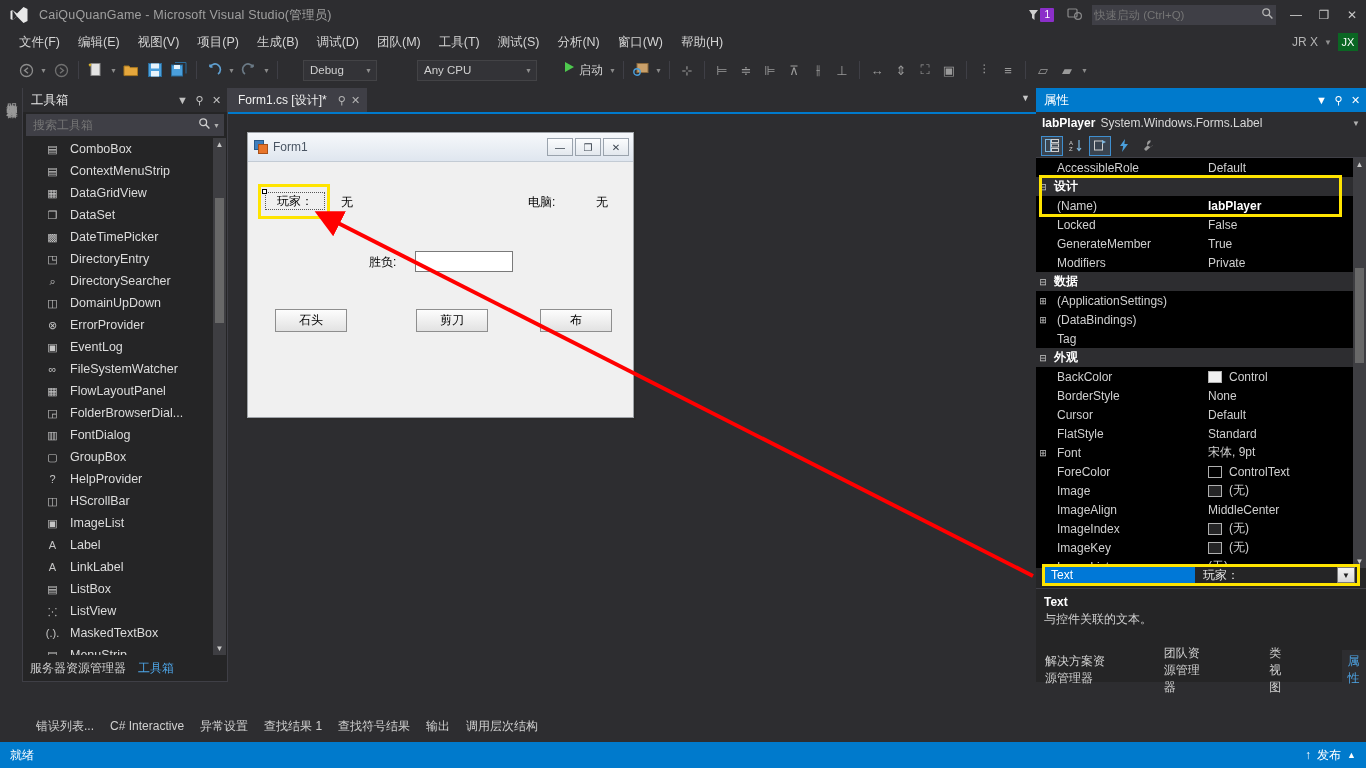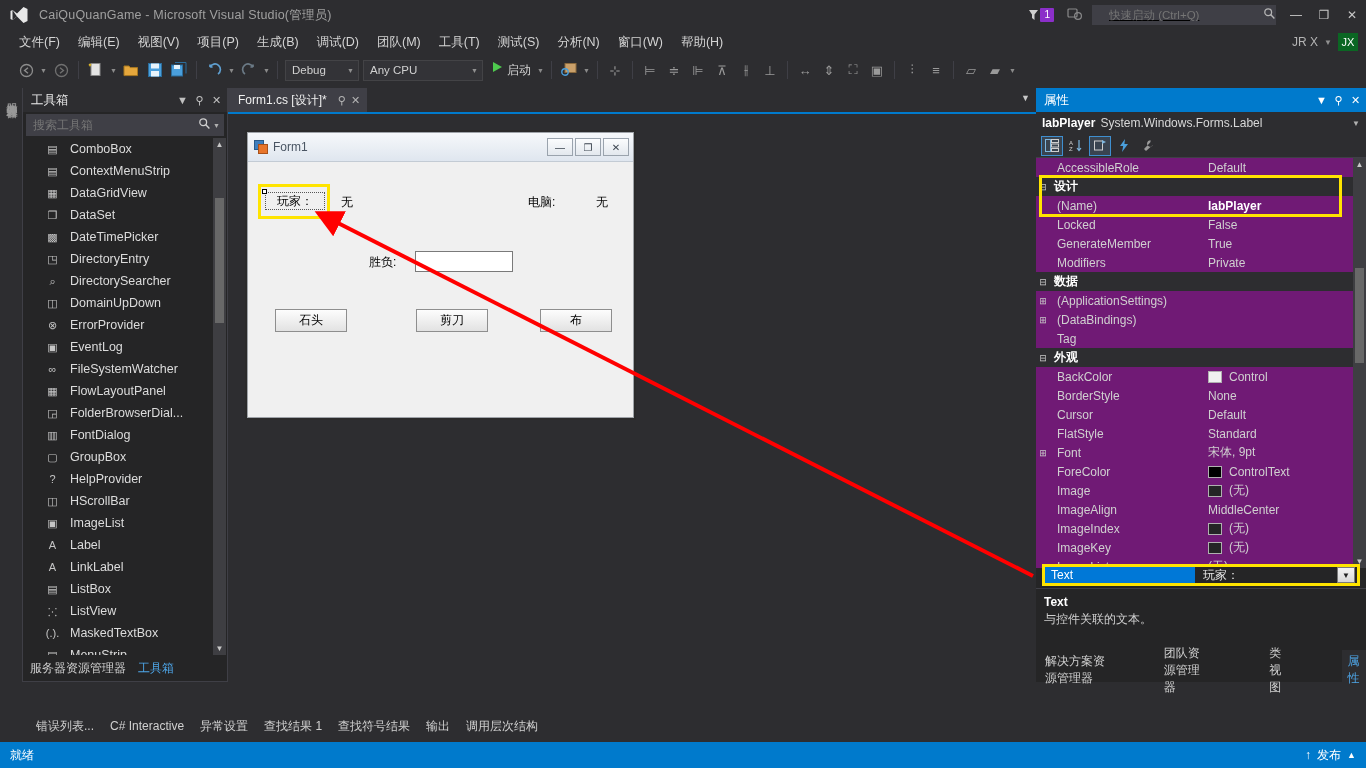--- a/index.html
+++ b/index.html
@@ -30,21 +30,21 @@
   }
   .notif-flag { display: flex; align-items: center; margin-right: 4px; }
   .notif-badge {
     background: #8b2fc9; color: #fff; font-size: 10px; padding: 0 4px;
     height: 14px; line-height: 14px; margin-left: -2px; border-radius: 1px;
   }
   .feedback-ico { width: 22px; height: 22px; margin: 0 6px 0 6px; opacity:.75;
      display:flex; align-items:center; justify-content:center;}
   .quicklaunch {
     width: 184px; height: 20px; background: #3f3f46; border: 1px solid #3f3f46;
-    display: flex; align-items: center; padding: 0 16px; margin-right: 6px; text-decoration: underline;
+    display: flex; align-items: center; padding: 0 1px; margin-right: 6px;
   }
   .quicklaunch input {
     flex: 1; background: transparent; border: none; outline: none;
     color: #8a8a8a; font-size: 11.5px; font-family: "Liberation Sans", sans-serif;
   }
   .win-btn {
     width: 28px; height: 30px; display: flex; align-items: center;
     justify-content: center; color: #c8c8c8; font-size: 12px;
   }
 
@@ -74,21 +74,21 @@
   }
   .tb-ico {
     width: 22px; height: 22px; display: flex; align-items: center;
     justify-content: center; margin: 0 1px; color: #9a9a9a; font-size: 13px;
   }
   .tb-arrow { color: #8a8a8a; font-size: 7px; width: 11px; text-align:center;}
   .tb-sep { width: 1px; height: 18px; background: #3f3f46; margin: 0 5px; }
   .combo {
     height: 21px; background: #333337; border: 1px solid #434346;
     color: #d0d0d0; font-size: 11.5px; display: flex; align-items: center;
-    padding: 0 4px 0 6px; margin: 0 2px;
+    padding: 0 4px 0 6px; margin: 0 20px;
   }
   .combo .cv { flex: 1; }
   .combo .ca { color: #909090; font-size: 7px; margin-left: 6px; }
   .run-btn {
     display: flex; align-items: flex-start; color: #d4d4d4; font-size: 12px;
     padding: 0 4px; margin-left: 4px;
   }
   .run-tri {
     width: 0; height: 0; border-left: 9px solid #4ec94e;
     border-top: 5.5px solid transparent; border-bottom: 5.5px solid transparent;
@@ -247,21 +247,21 @@
     height: 24px; background: #2d2d30; display: flex; align-items: center;
     padding-left: 5px; gap: 2px; border-bottom: 1px solid #3f3f46;
   }
   .pt {
     width: 22px; height: 20px; display: flex; align-items: center;
     justify-content: center; color: #c8c8c8; font-size: 11px;
   }
   .pt.on { border: 1px solid #3f8fd0; background: #3a4450; }
   .grid {
     position: absolute; left: 0; top: 70px; right: 0; bottom: 114px;
-    background: #701a75; overflow: hidden;
+    background: #000000; overflow: hidden;
   }
   .prow { height: 19px; display: flex; align-items: center; font-size: 12px; }
   .prow .exp {
     width: 14px; text-align: center; color: #c8c8c8; font-size: 9px; flex: none;
   }
   .prow .pname { width: 158px; color: #d0d0d0; padding-left: 7px; flex: none;
      overflow:hidden; white-space:nowrap;}
   .prow .pval { color: #d0d0d0; flex: 1; display: flex; align-items: center;
      overflow:hidden; white-space:nowrap;}
   .prow.cat .pname { color: #fff; font-weight: bold; padding-left: 4px; }

